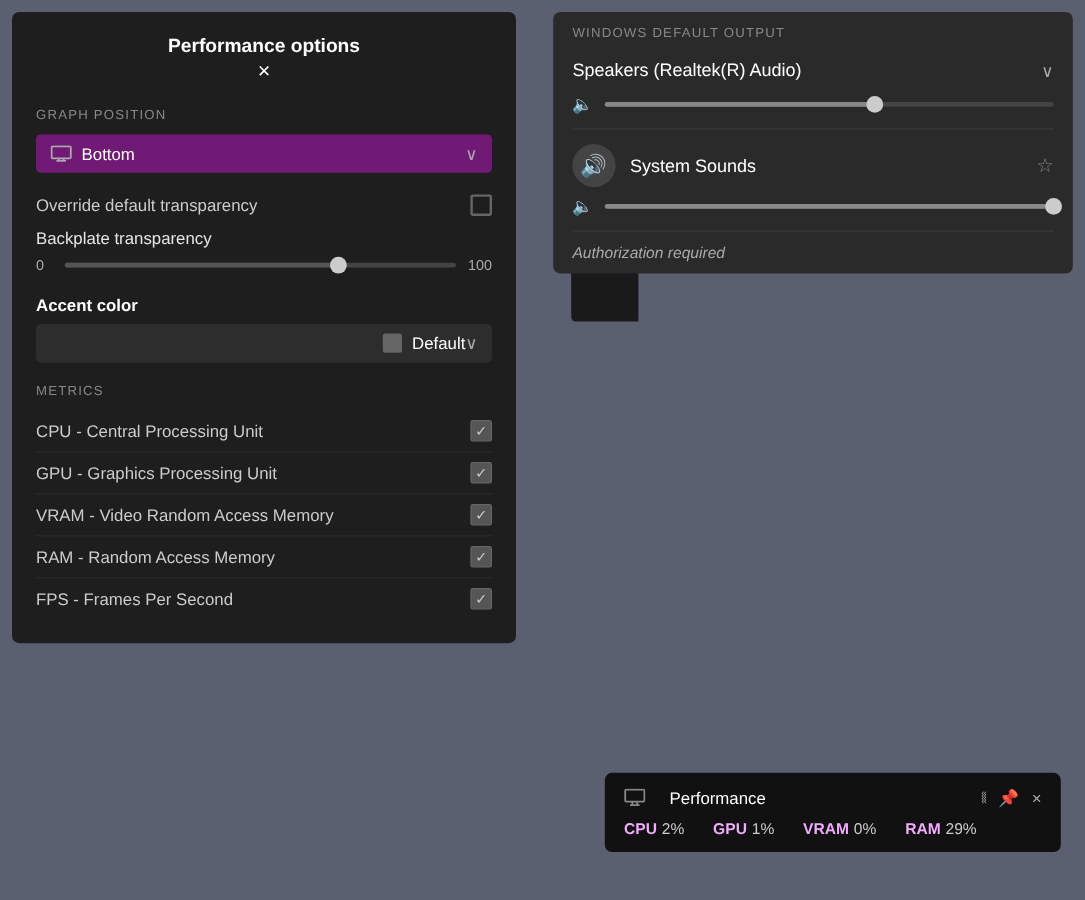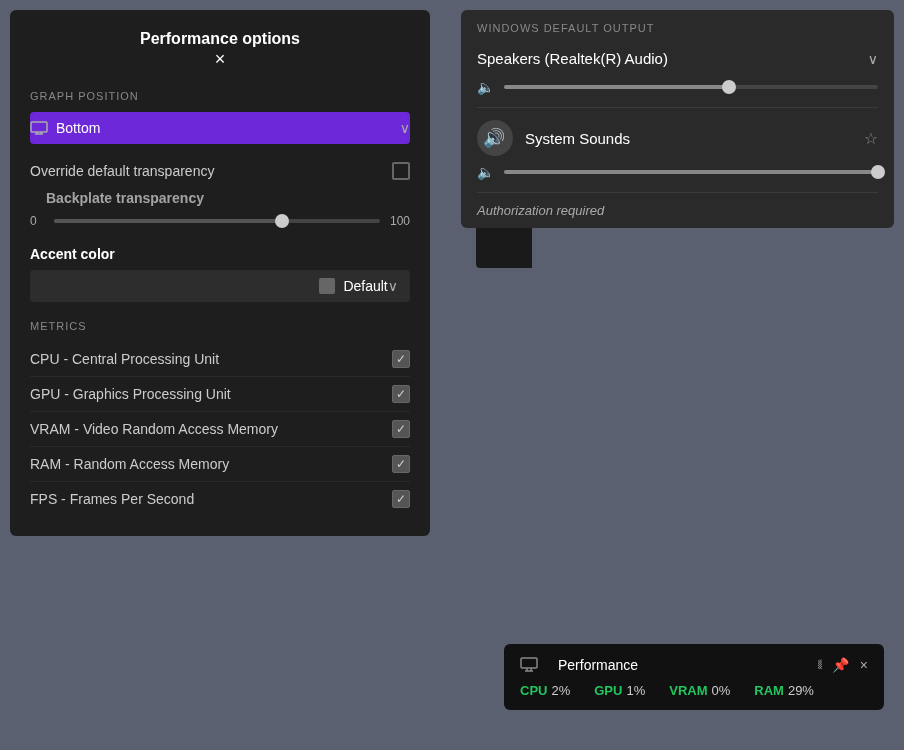--- a/index.html
+++ b/index.html
@@ -53,23 +53,23 @@
       color: #888888;
       letter-spacing: 1px;
       text-transform: uppercase;
       margin-bottom: 10px;
     }
 
     .dropdown-row {
       display: flex;
       align-items: center;
       justify-content: space-between;
-      background: #6d28d9;
+      background: #701a75;
       border-radius: 4px;
-      padding: 8px 0;
+      padding: 8px 12px;
       margin-bottom: 18px;
       cursor: pointer;
     }
 
     .dropdown-row-left {
       display: flex;
       align-items: center;
       gap: 8px;
       font-size: 14px;
       color: #ffffff;
@@ -96,23 +96,23 @@
       width: 18px;
       height: 18px;
       border: 2px solid #666666;
       background: transparent;
       border-radius: 2px;
       display: inline-block;
     }
 
     .bold-label {
       font-size: 14px;
-      font-weight: 700;
-      color: #a3a3a3;
-      margin: 10px 0 8px 16px;
+      font-weight: 400;
+      color: #e5e5e5;
+      margin: 10px 0 8px 0;
     }
 
     .slider-container {
       display: flex;
       align-items: center;
       gap: 10px;
       margin-bottom: 18px;
     }
 
     .slider-label {
@@ -371,21 +371,21 @@
 
     .perf-stat {
       display: flex;
       align-items: center;
       gap: 4px;
     }
 
     .perf-stat-label {
       font-size: 13px;
       font-weight: 600;
-      color: #22c55e;
+      color: #f0abfc;
     }
 
     .perf-stat-value {
       font-size: 13px;
       color: #cccccc;
     }
   </style>
 </head>
 <body>
 

